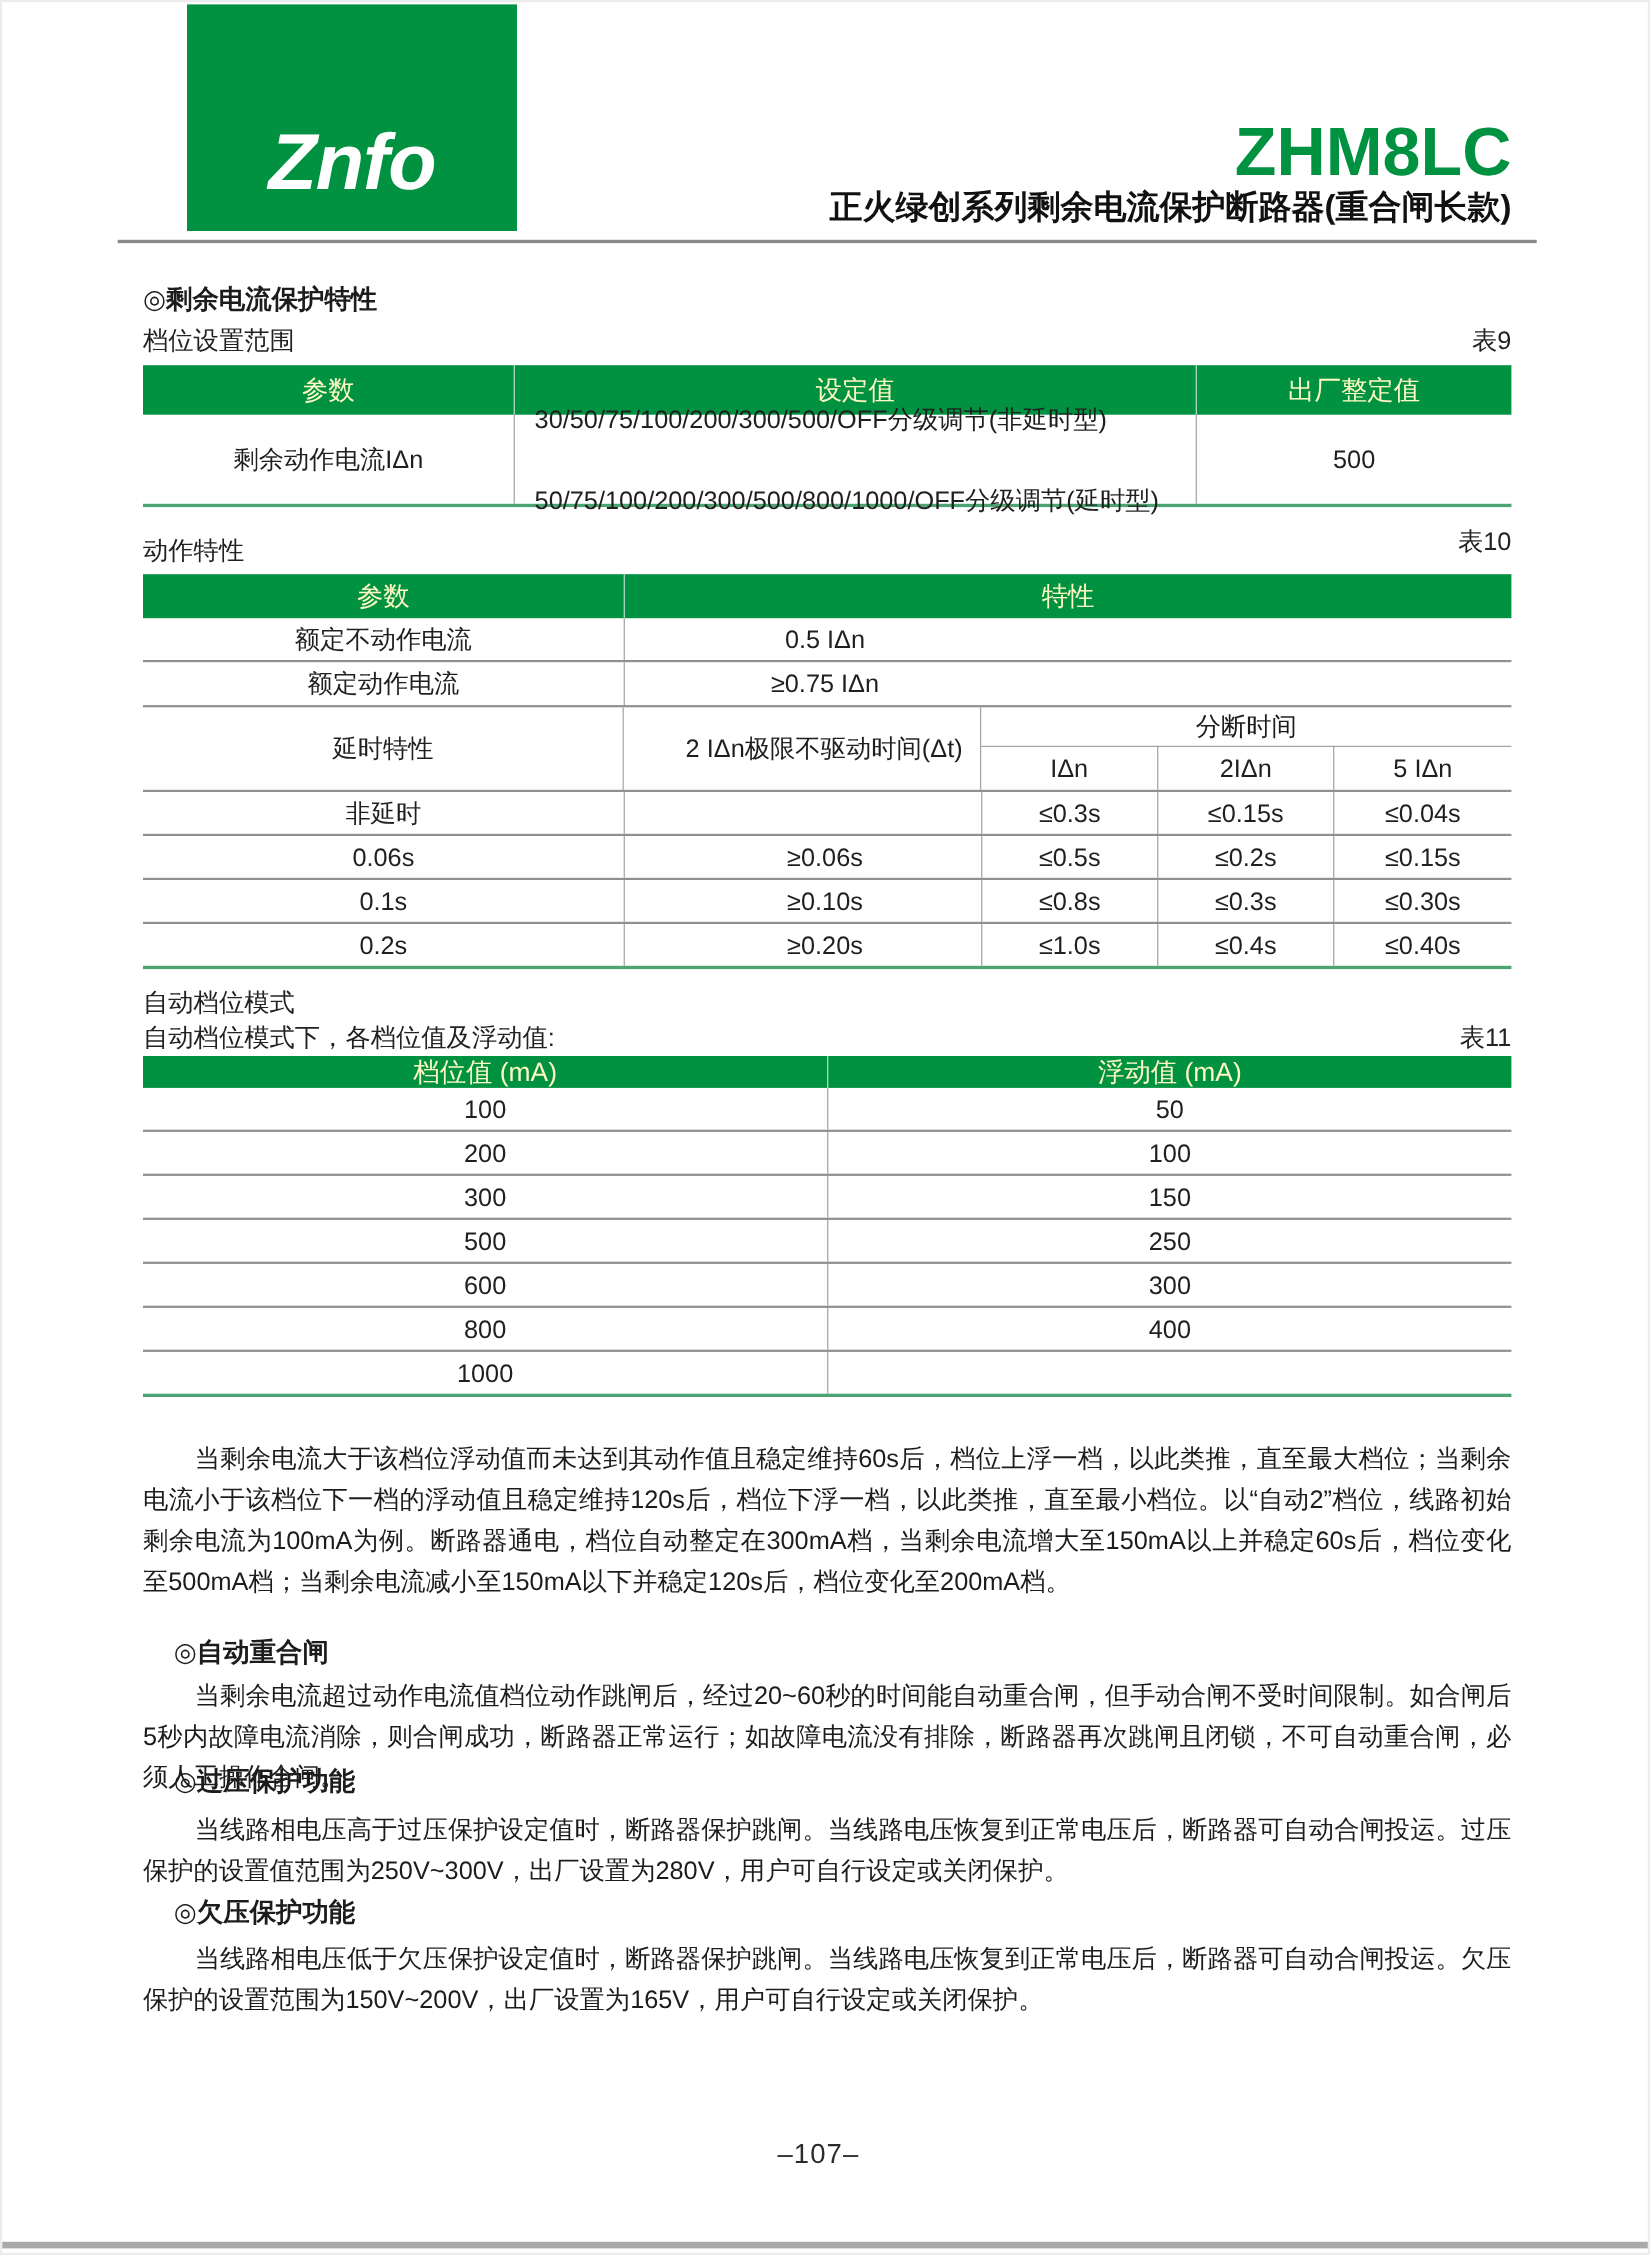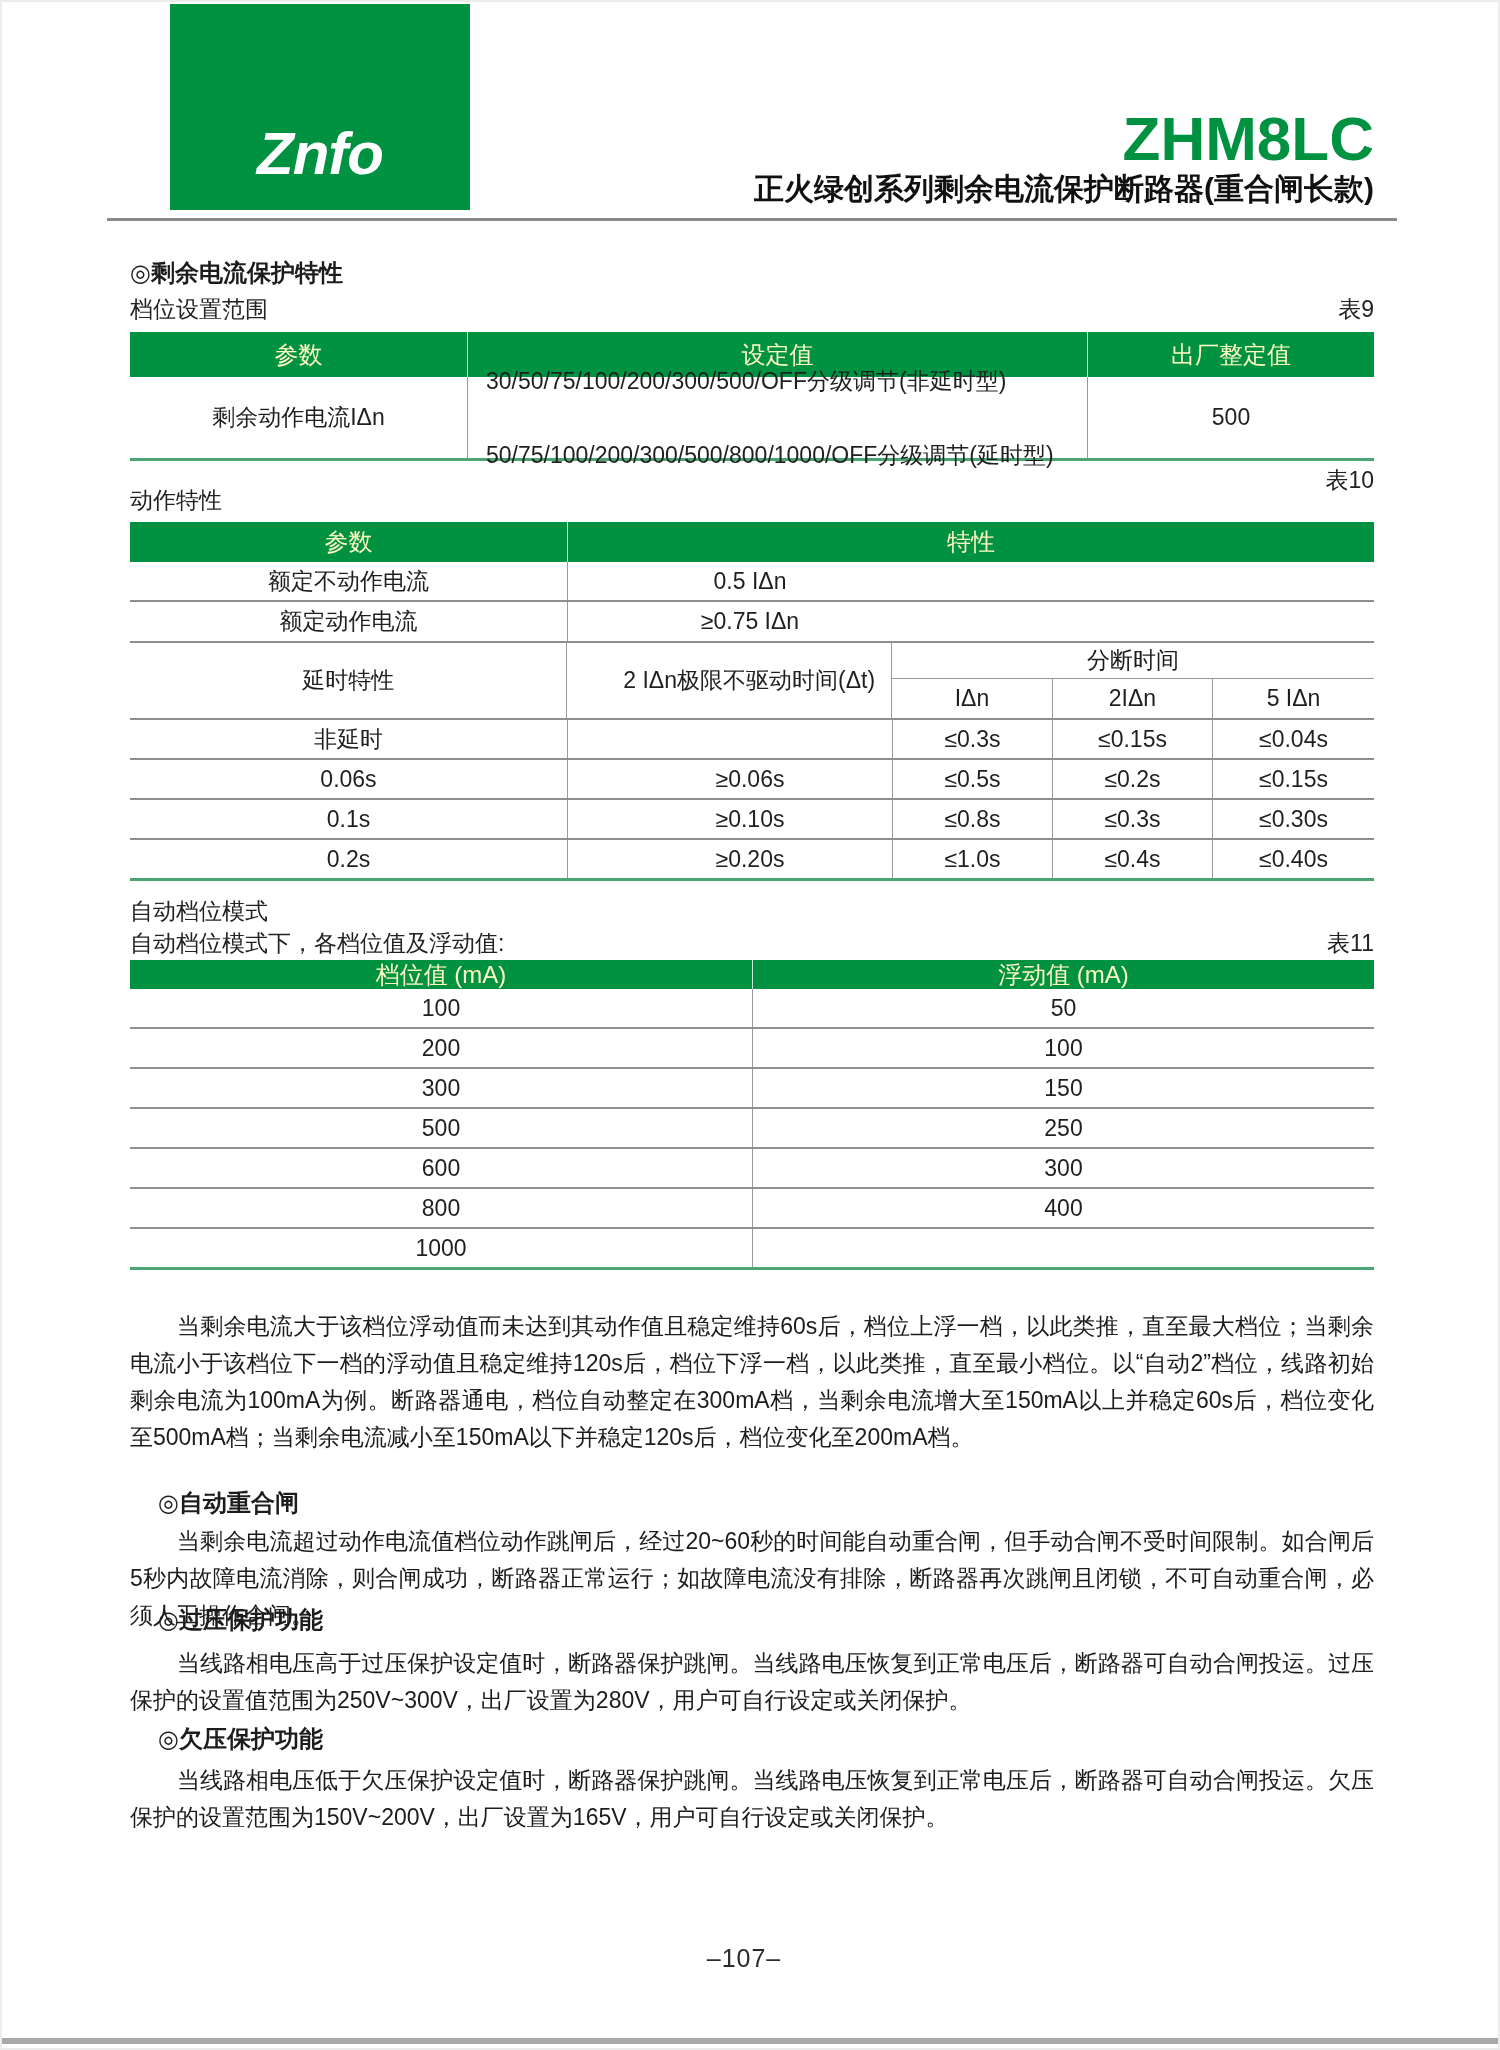--- a/index.html
+++ b/index.html
@@ -15,21 +15,21 @@
   }
   .abs{position:absolute;}
 
   
   .logo{
     left:168px;top:2px;width:300px;height:206px;
     background:var(--brand-green,#009141);
     display:flex;align-items:flex-end;justify-content:center;
   }
   .logo-text{
-    color:#fff;font-size:60px;font-weight:bold;font-style:italic;
+    color:#fff;font-size:72px;font-weight:bold;font-style:italic;
     line-height:1;padding-bottom:26px;letter-spacing:-1px;
   }
   .model{
     left:128px;top:106px;width:1244px;
     text-align:right;
     color:var(--brand-green,#009141);
     font-size:62px;font-weight:bold;line-height:62px;letter-spacing:0px;
   }
   .subtitle{
     left:128px;top:169px;width:1244px;
@@ -133,21 +133,21 @@
       <div class="cell w1">剩余动作电流IΔn</div>
       <div class="cell w2 vline set">
         <div>30/50/75/100/200/300/500/OFF分级调节(非延时型)</div>
         <div>50/75/100/200/300/500/800/1000/OFF分级调节(延时型)</div>
       </div>
       <div class="cell w3 vline">500</div>
     </div>
   </div>
 
   <div class="abs label" style="left:128px;top:483px;">动作特性</div>
-  <div class="abs tag" style="top:463px;">表10</div>
+  <div class="abs tag" style="top:475px;">表10</div>
 
   <div class="abs t10">
     <div class="thead">
       <div class="c u1">参数</div>
       <div class="c uRest">特性</div>
     </div>
     <div class="t10-row hline">
       <div class="cell u1">额定不动作电流</div>
       <div class="cell u2 vline">0.5 IΔn</div>
       <div class="fill"></div>

